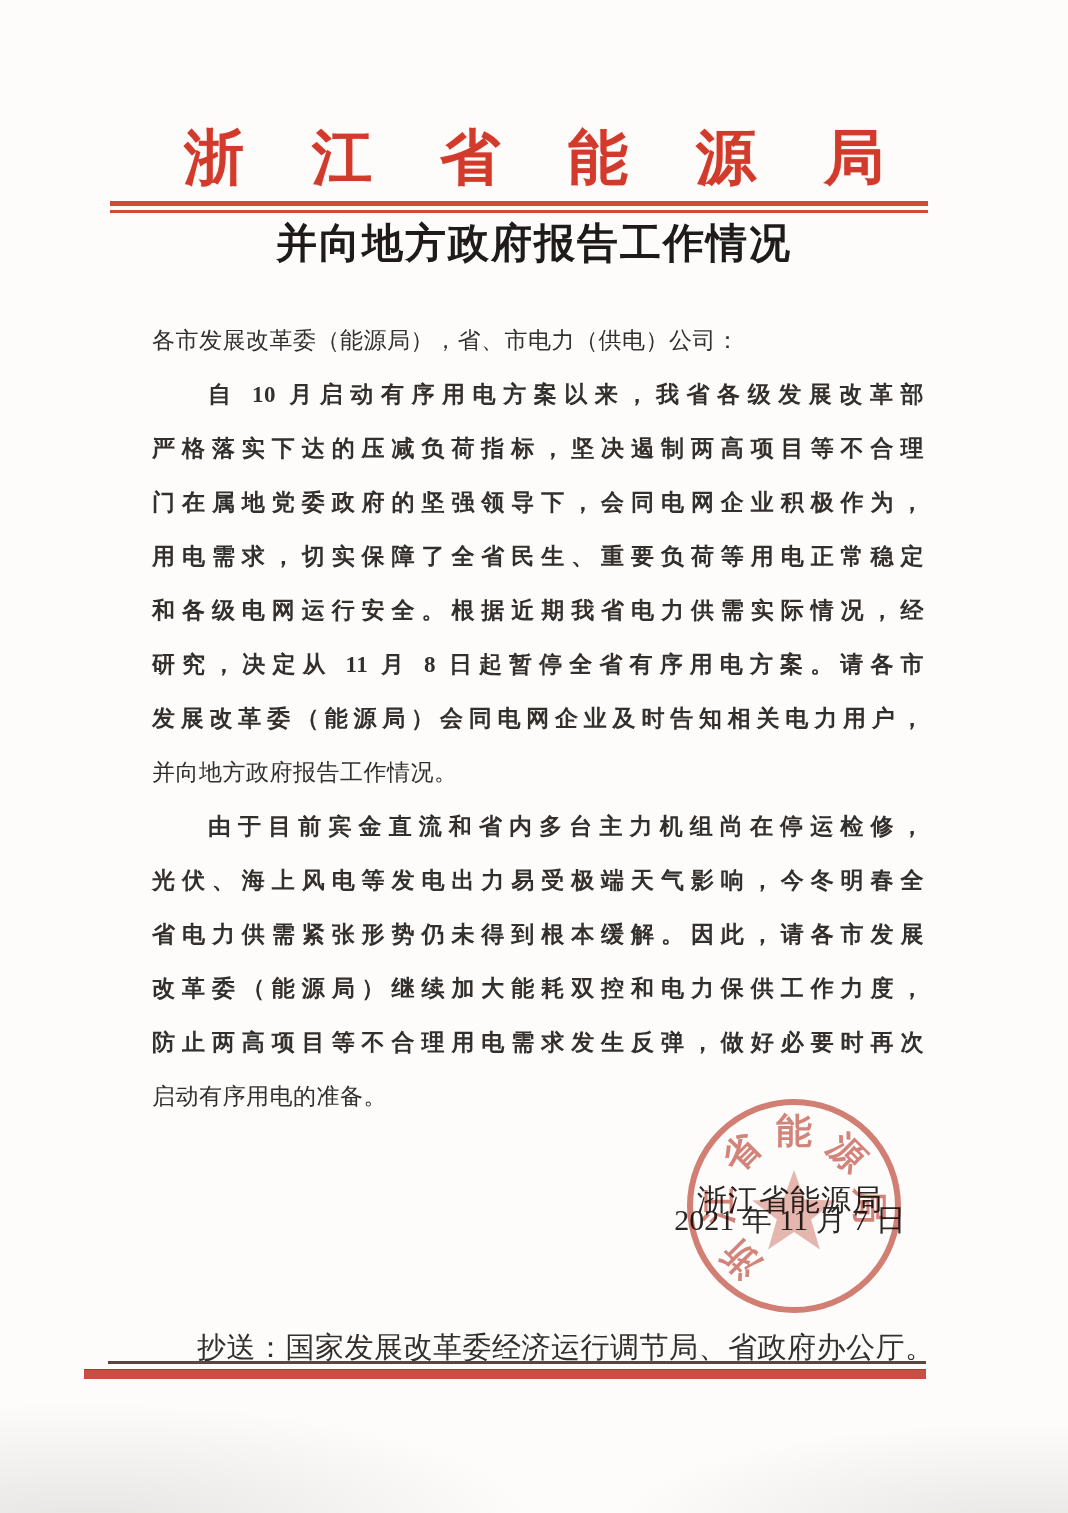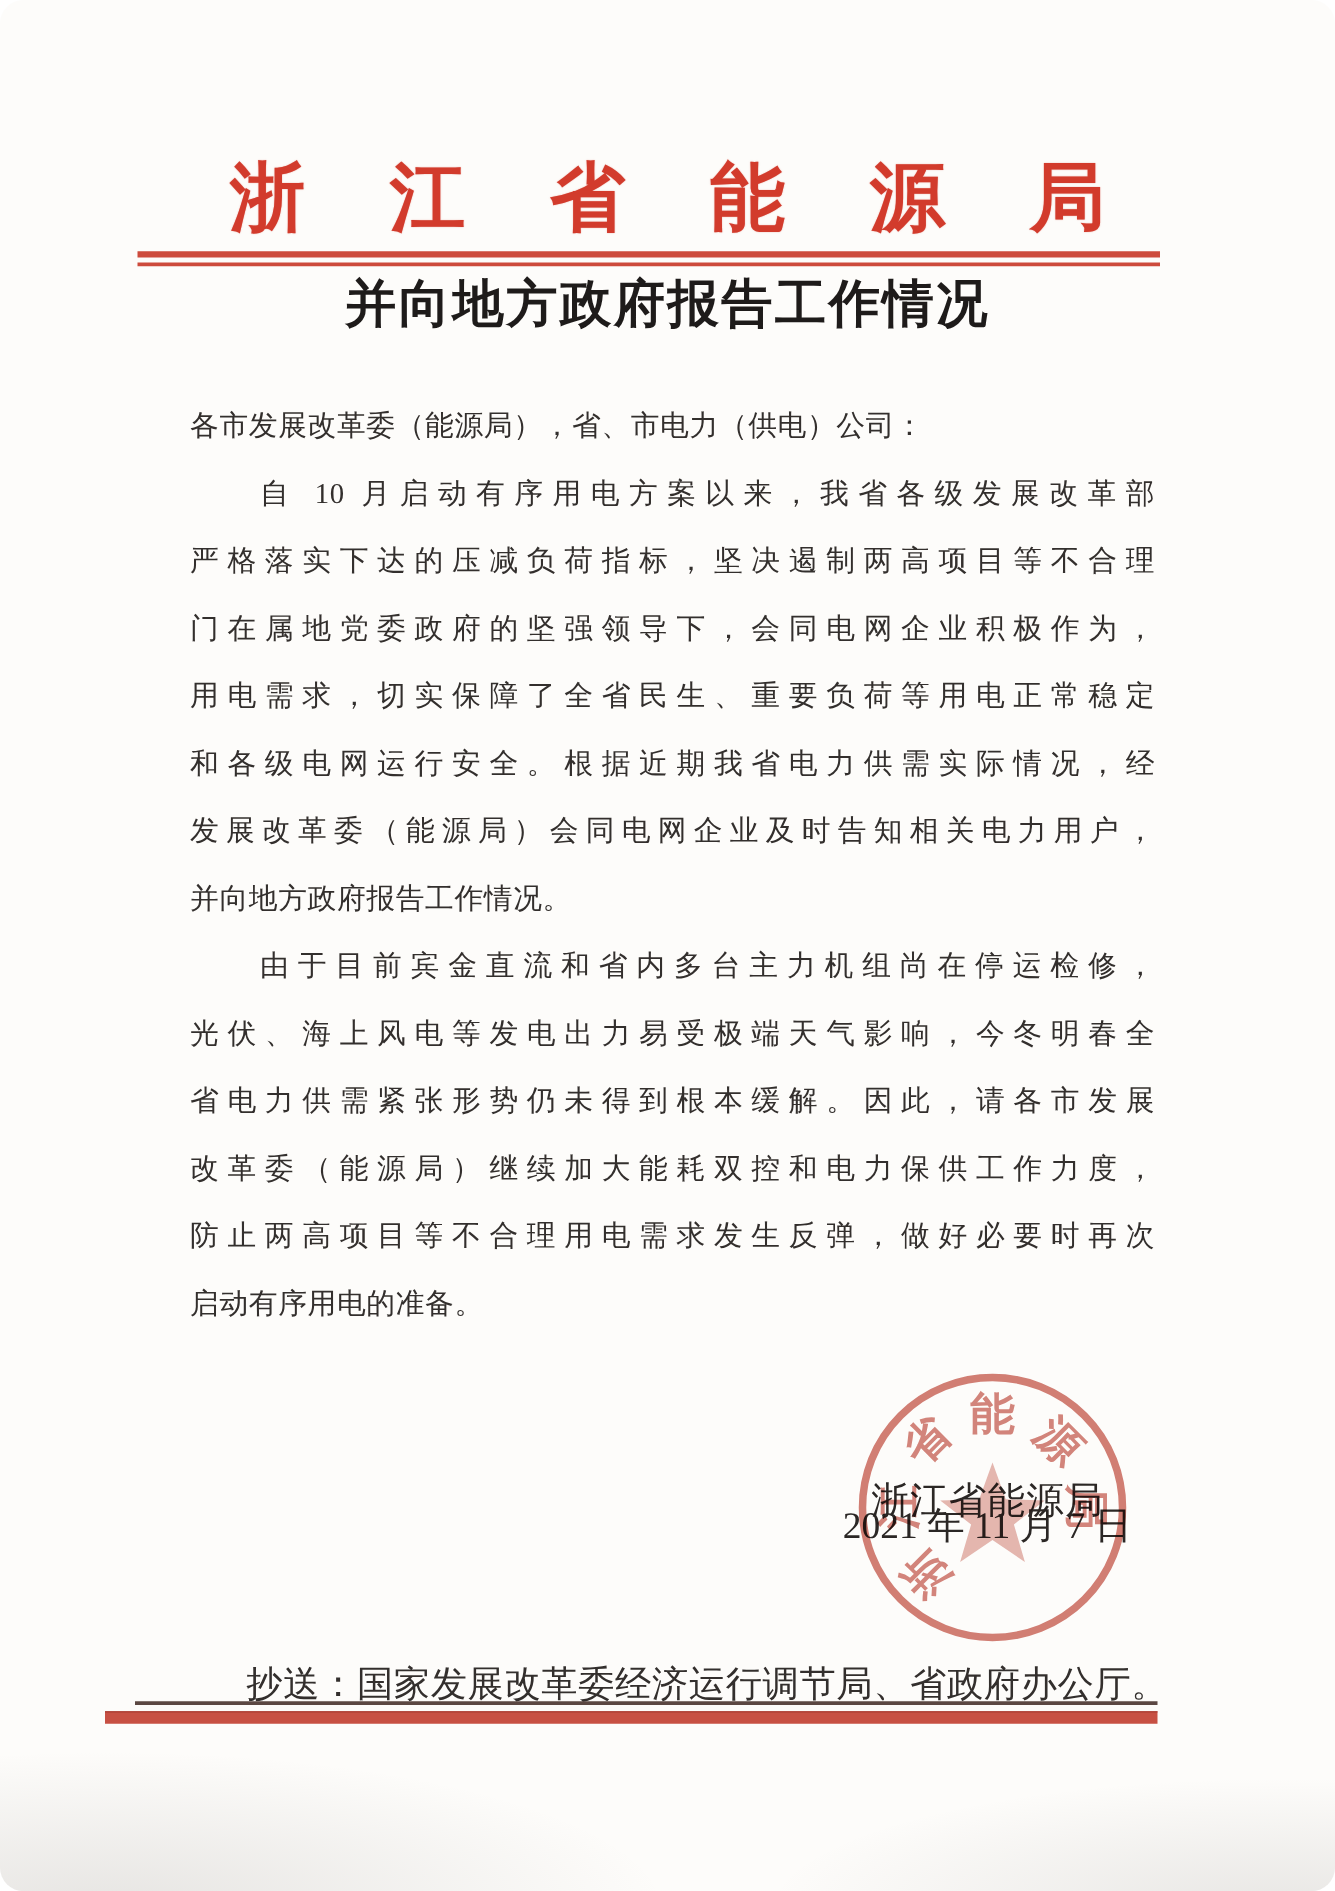--- a/index.html
+++ b/index.html
@@ -5,21 +5,20 @@
   html,body { margin:0; padding:0; background:#ffffff; }
   .page {
     position:relative; width:1068px; height:1513px; overflow:hidden;
     background:#fdfcfa;
     background-image:
       radial-gradient(ellipse 60% 12% at 8% 101%, rgba(110,105,100,.16), transparent 70%),
       radial-gradient(ellipse 55% 10% at 96% 101%, rgba(110,105,100,.15), transparent 70%),
       linear-gradient(#fdfcfa, #fdfcfa);
     font-family:"Liberation Serif","DejaVu Serif",serif;
     color:#332f2d;
-    border-radius:19px;
   }
   
   .agency {
     position:absolute; top:116px; left:0; width:100%;
     text-align:center; font-size:60px; font-weight:bold;
     color:#d23b2c; letter-spacing:68px; text-indent:68px;
     white-space:nowrap; line-height:84px;
     text-shadow:0 0 1px rgba(210,59,44,.55);
   }
   .rule-top {
@@ -27,21 +26,21 @@
     border-top:5px solid #cd4b3c; border-bottom:3px solid #cd4b3c;
   }
   .doc-title {
     position:absolute; top:214px; left:0; width:100%;
     text-align:center; font-size:41px; font-weight:bold; color:#1e1b1a;
     letter-spacing:2px; line-height:58px; white-space:nowrap;
   }
   
   .body-block { position:absolute; left:140px; top:314px; width:772px; font-size:23px;margin-left:12px; }
   .line { height:54px; line-height:54px; white-space:nowrap; letter-spacing:.5px; }
-  .line.fill { white-space:normal; text-align:justify; text-align-last:justify; }
+  .line.fill { white-space:normal; text-align:justify; text-align-last:justify;font-weight:bold; }
   .line.indent { text-indent:56px; }
   
   .sign-name { position:absolute; left:640px; top:1180px; width:300px; text-align:center;
                font-size:30px; color:#2b2725; letter-spacing:1px; }
   .sign-date { position:absolute; left:640px; top:1200px; width:300px; text-align:center;
                font-size:30px; color:#2b2725; }
   .seal { position:absolute; left:679px; top:1091px; width:230px; height:230px;
           mix-blend-mode:multiply; opacity:.85; }
   
   .cc-line { position:absolute; left:197px; top:1328px; font-size:29px; color:#332f2d;
@@ -60,20 +59,21 @@
 
   <div class="doc-title">并向地方政府报告工作情况</div>
 
   <div class="body-block">
     <div class="line">各市发展改革委（能源局），省、市电力（供电）公司：</div>
     <div class="line indent fill">自 10 月启动有序用电方案以来，我省各级发展改革部</div>
     <div class="line fill">严格落实下达的压减负荷指标，坚决遏制两高项目等不合理</div>
     <div class="line fill">门在属地党委政府的坚强领导下，会同电网企业积极作为，</div>
     <div class="line fill">用电需求，切实保障了全省民生、重要负荷等用电正常稳定</div>
     <div class="line fill">和各级电网运行安全。根据近期我省电力供需实际情况，经</div>
+    <div class="line fill">研究，决定从 11 月 8 日起暂停全省有序用电方案。请各市</div>
     <div class="line fill">发展改革委（能源局）会同电网企业及时告知相关电力用户，</div>
     <div class="line">并向地方政府报告工作情况。</div>
     <div class="line indent fill">由于目前宾金直流和省内多台主力机组尚在停运检修，</div>
     <div class="line fill">光伏、海上风电等发电出力易受极端天气影响，今冬明春全</div>
     <div class="line fill">省电力供需紧张形势仍未得到根本缓解。因此，请各市发展</div>
     <div class="line fill">改革委（能源局）继续加大能耗双控和电力保供工作力度，</div>
     <div class="line fill">防止两高项目等不合理用电需求发生反弹，做好必要时再次</div>
     <div class="line">启动有序用电的准备。</div>
   </div>
 

